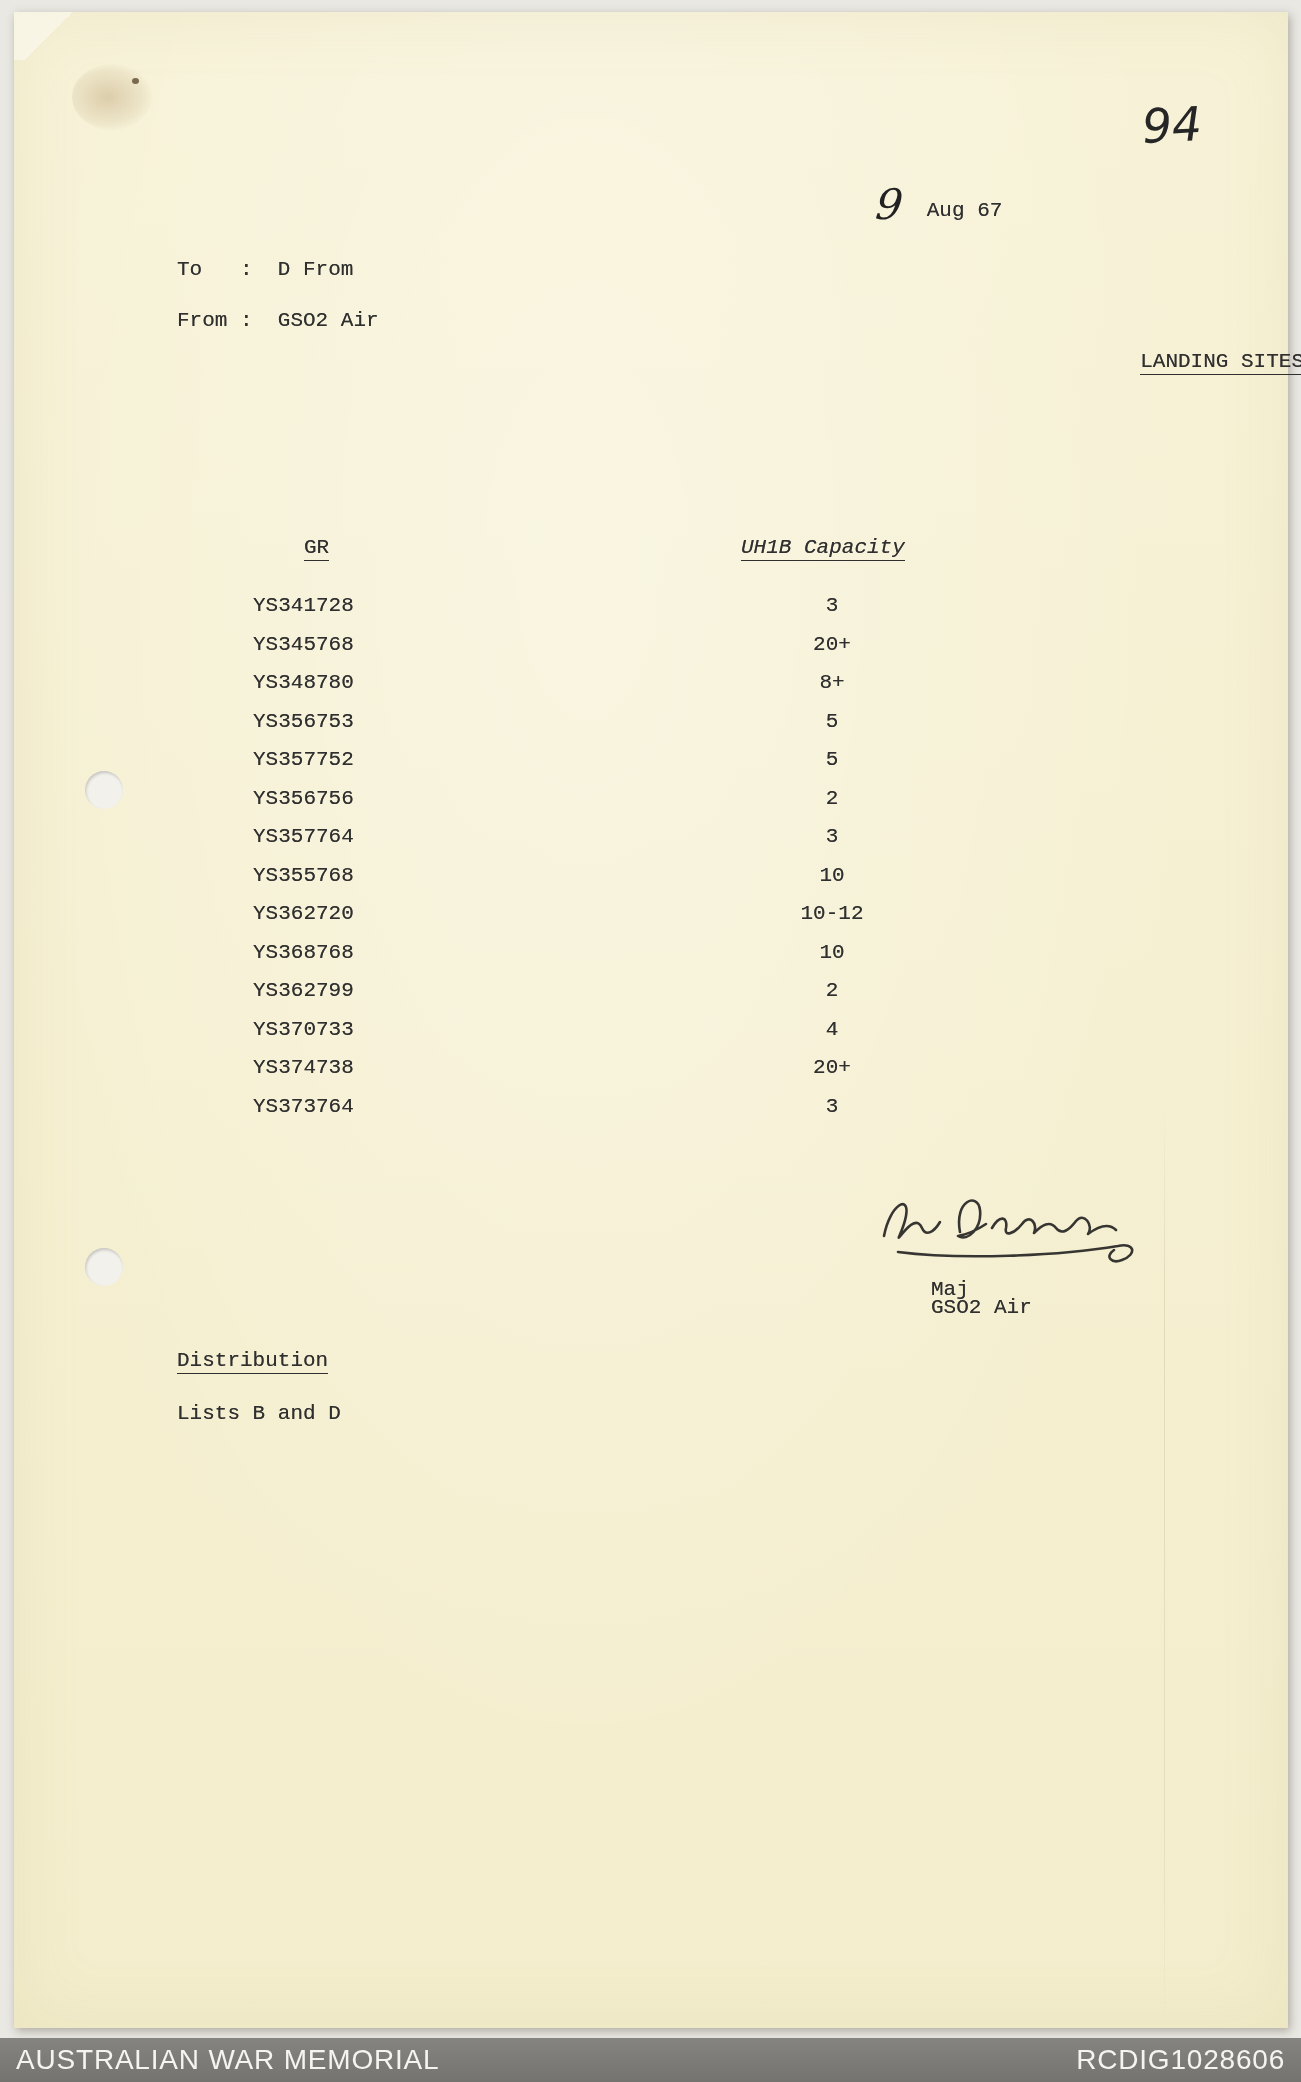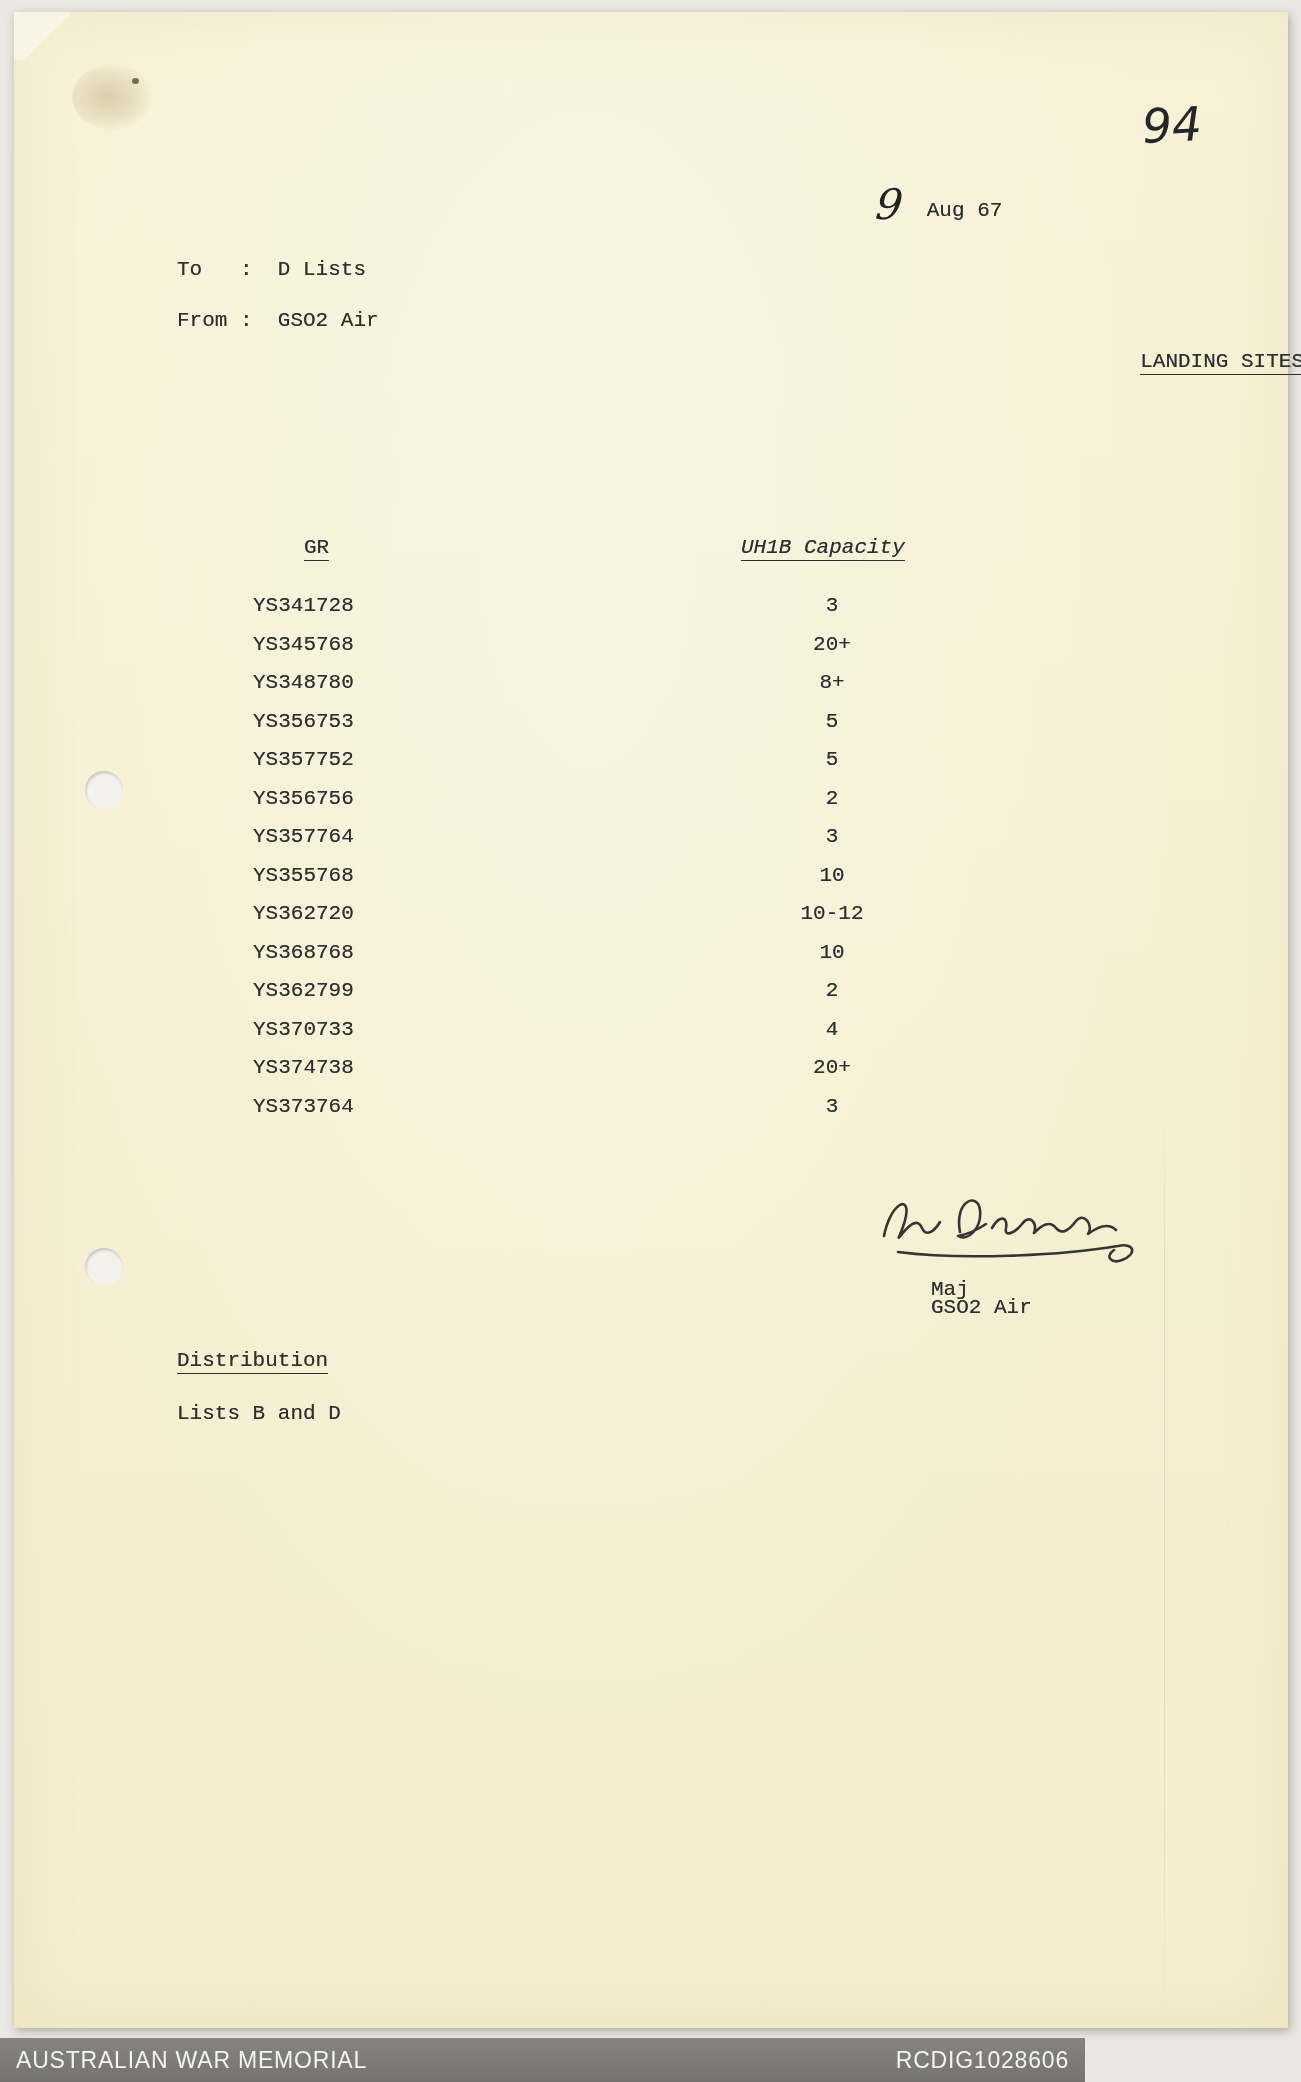--- a/index.html
+++ b/index.html
@@ -58,24 +58,24 @@
 
   .signature{position:absolute;left:860px;top:1172px;width:290px;height:92px;}
 
   .signoff-rank{position:absolute;left:917px;top:1258px;white-space:pre;margin-top:8px;}
   .signoff-title{position:absolute;left:917px;top:1284px;white-space:pre;}
 
   .dist-head{position:absolute;left:163px;top:1337px;}
   .dist-head span{display:inline-block;}
   .dist-val{position:absolute;left:163px;top:1390px;white-space:pre;}
 
-  .footer{position:absolute;left:0;top:2038px;width:1085px;height:44px;
+  .footer{position:absolute;left:0;top:2038px;width:1301px;height:44px;
     background:linear-gradient(180deg,#858480,#74736f);
     display:flex;align-items:center;justify-content:space-between;
-    font-family:"Liberation Sans","DejaVu Sans",sans-serif;font-size:23px;color:#f4f4f2;
+    font-family:"Liberation Sans","DejaVu Sans",sans-serif;font-size:28px;color:#f4f4f2;
     padding:0 16px;box-sizing:border-box;letter-spacing:.8px;}
 </style>
 </head>
 <body>
 
 <div class="scan">
 
   <div class="paper">
     <div class="corner-fold"></div>
     <div class="stain"></div>
@@ -84,21 +84,21 @@
     <div class="hole hole-2"></div>
     <div class="crease"></div>
 
     <div class="page-number">94</div>
 
     <div class="date-line">
       <span class="hand-day">9</span>
       <span class="typed typed-date">Aug 67</span>
     </div>
 
-    <div class="typed to-line">To   :  D Lists</div>
+    <div class="typed to-line">To   :  D From</div>
     <div class="typed from-line">From :  GSO2 Air</div>
 
     <div class="title-wrap">
       <span class="typed underlined">LANDING SITES</span>
     </div>
 
 
     <div class="ls-table">
       <div class="thead">
         <span class="typed underlined gr-header">GR</span>

